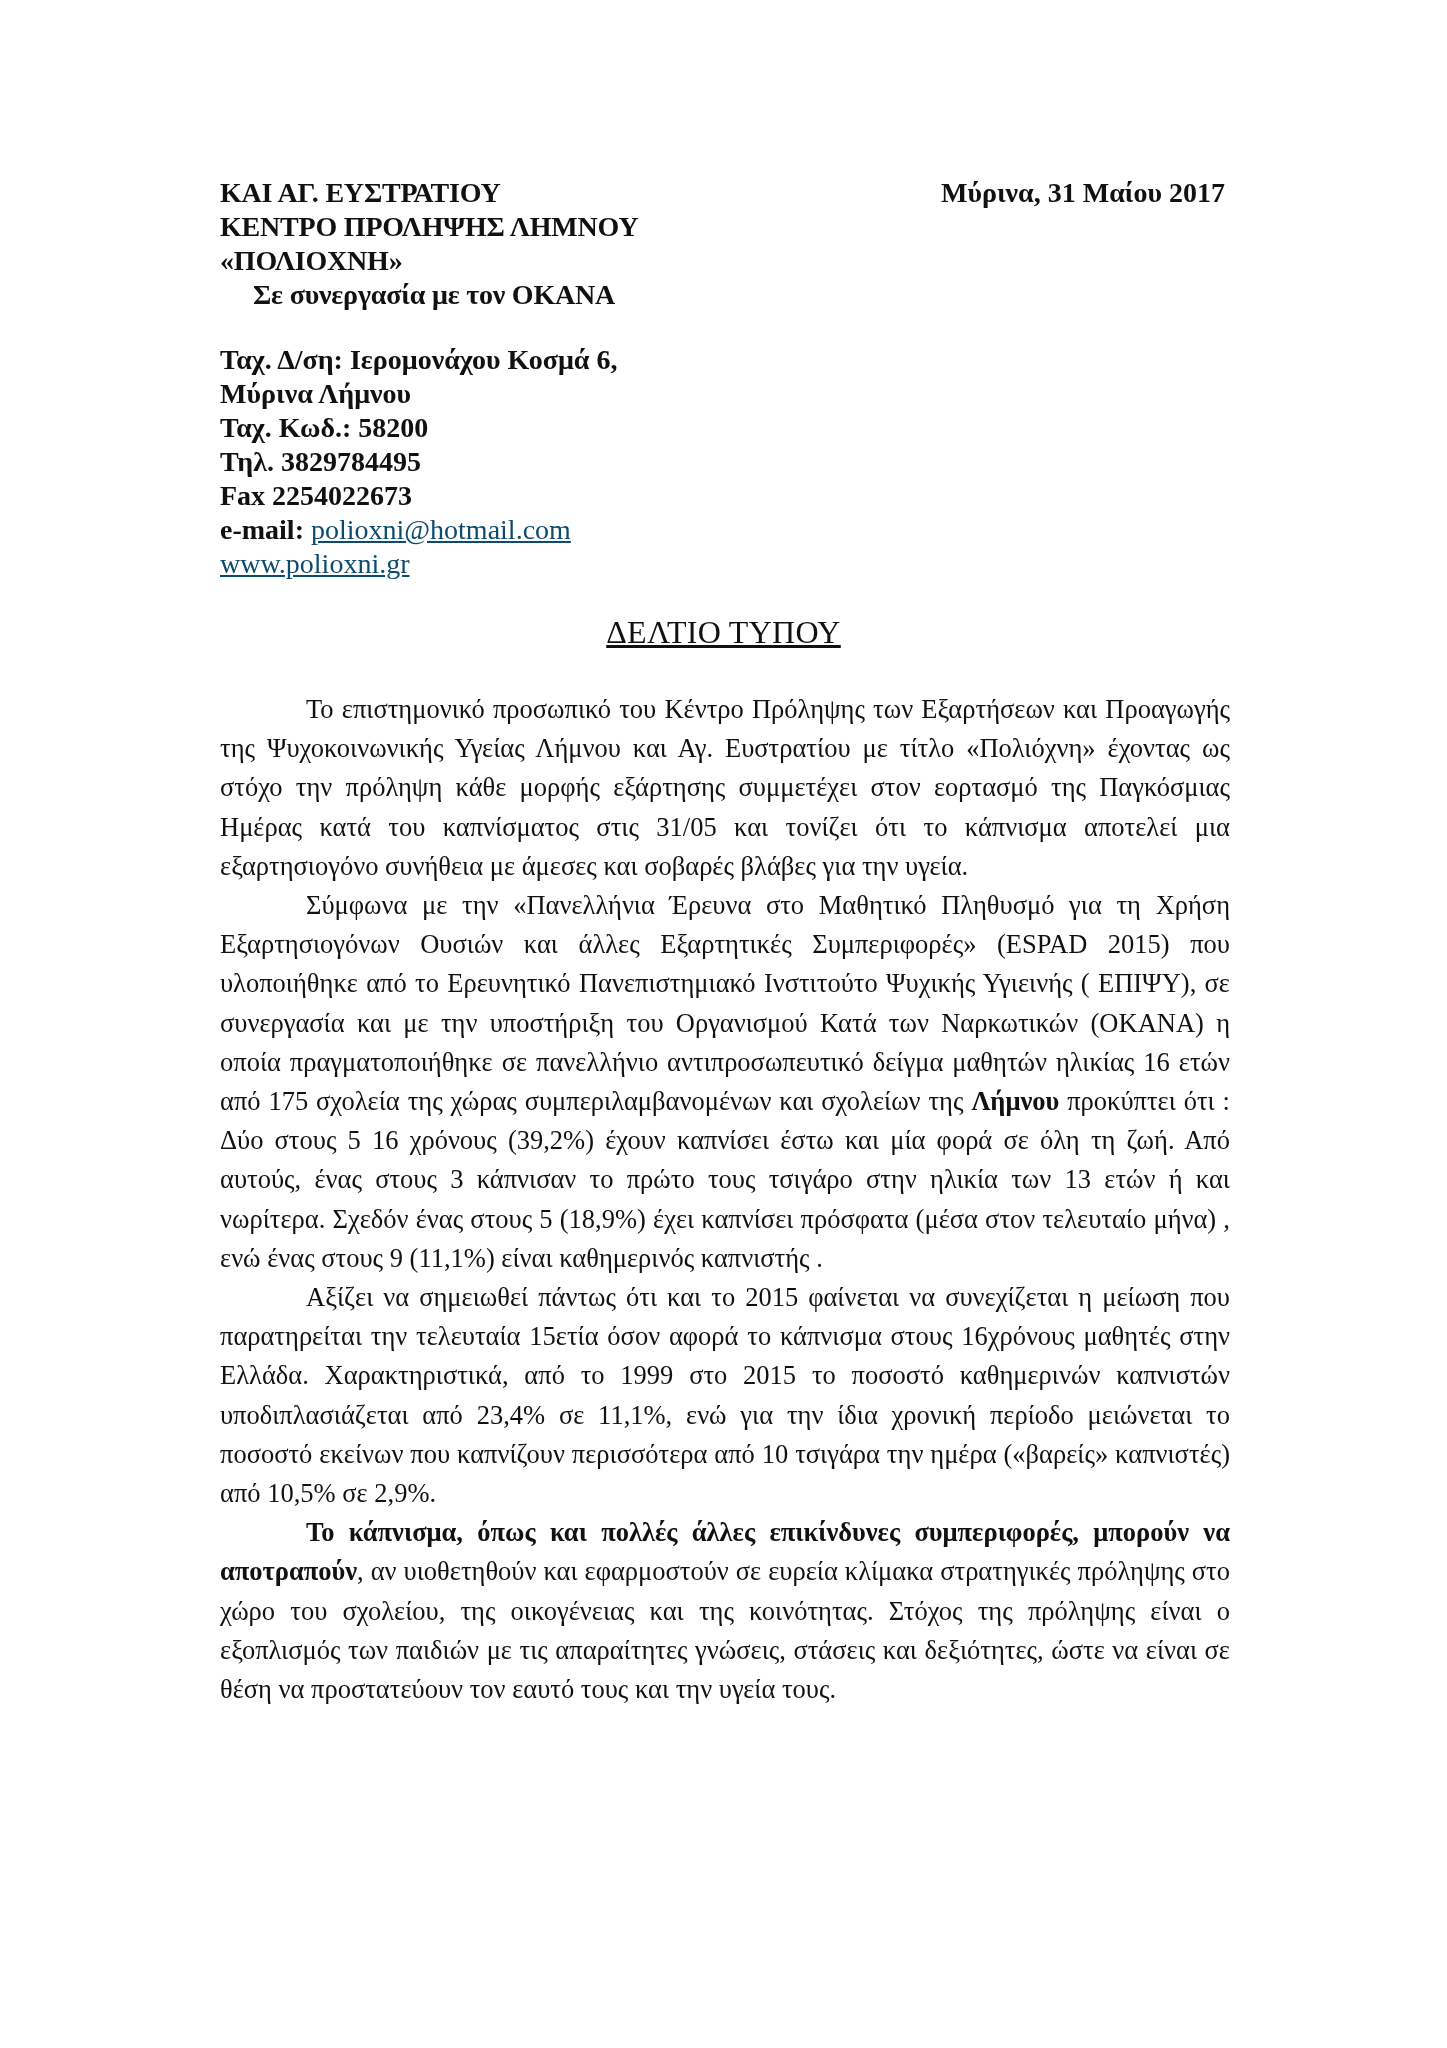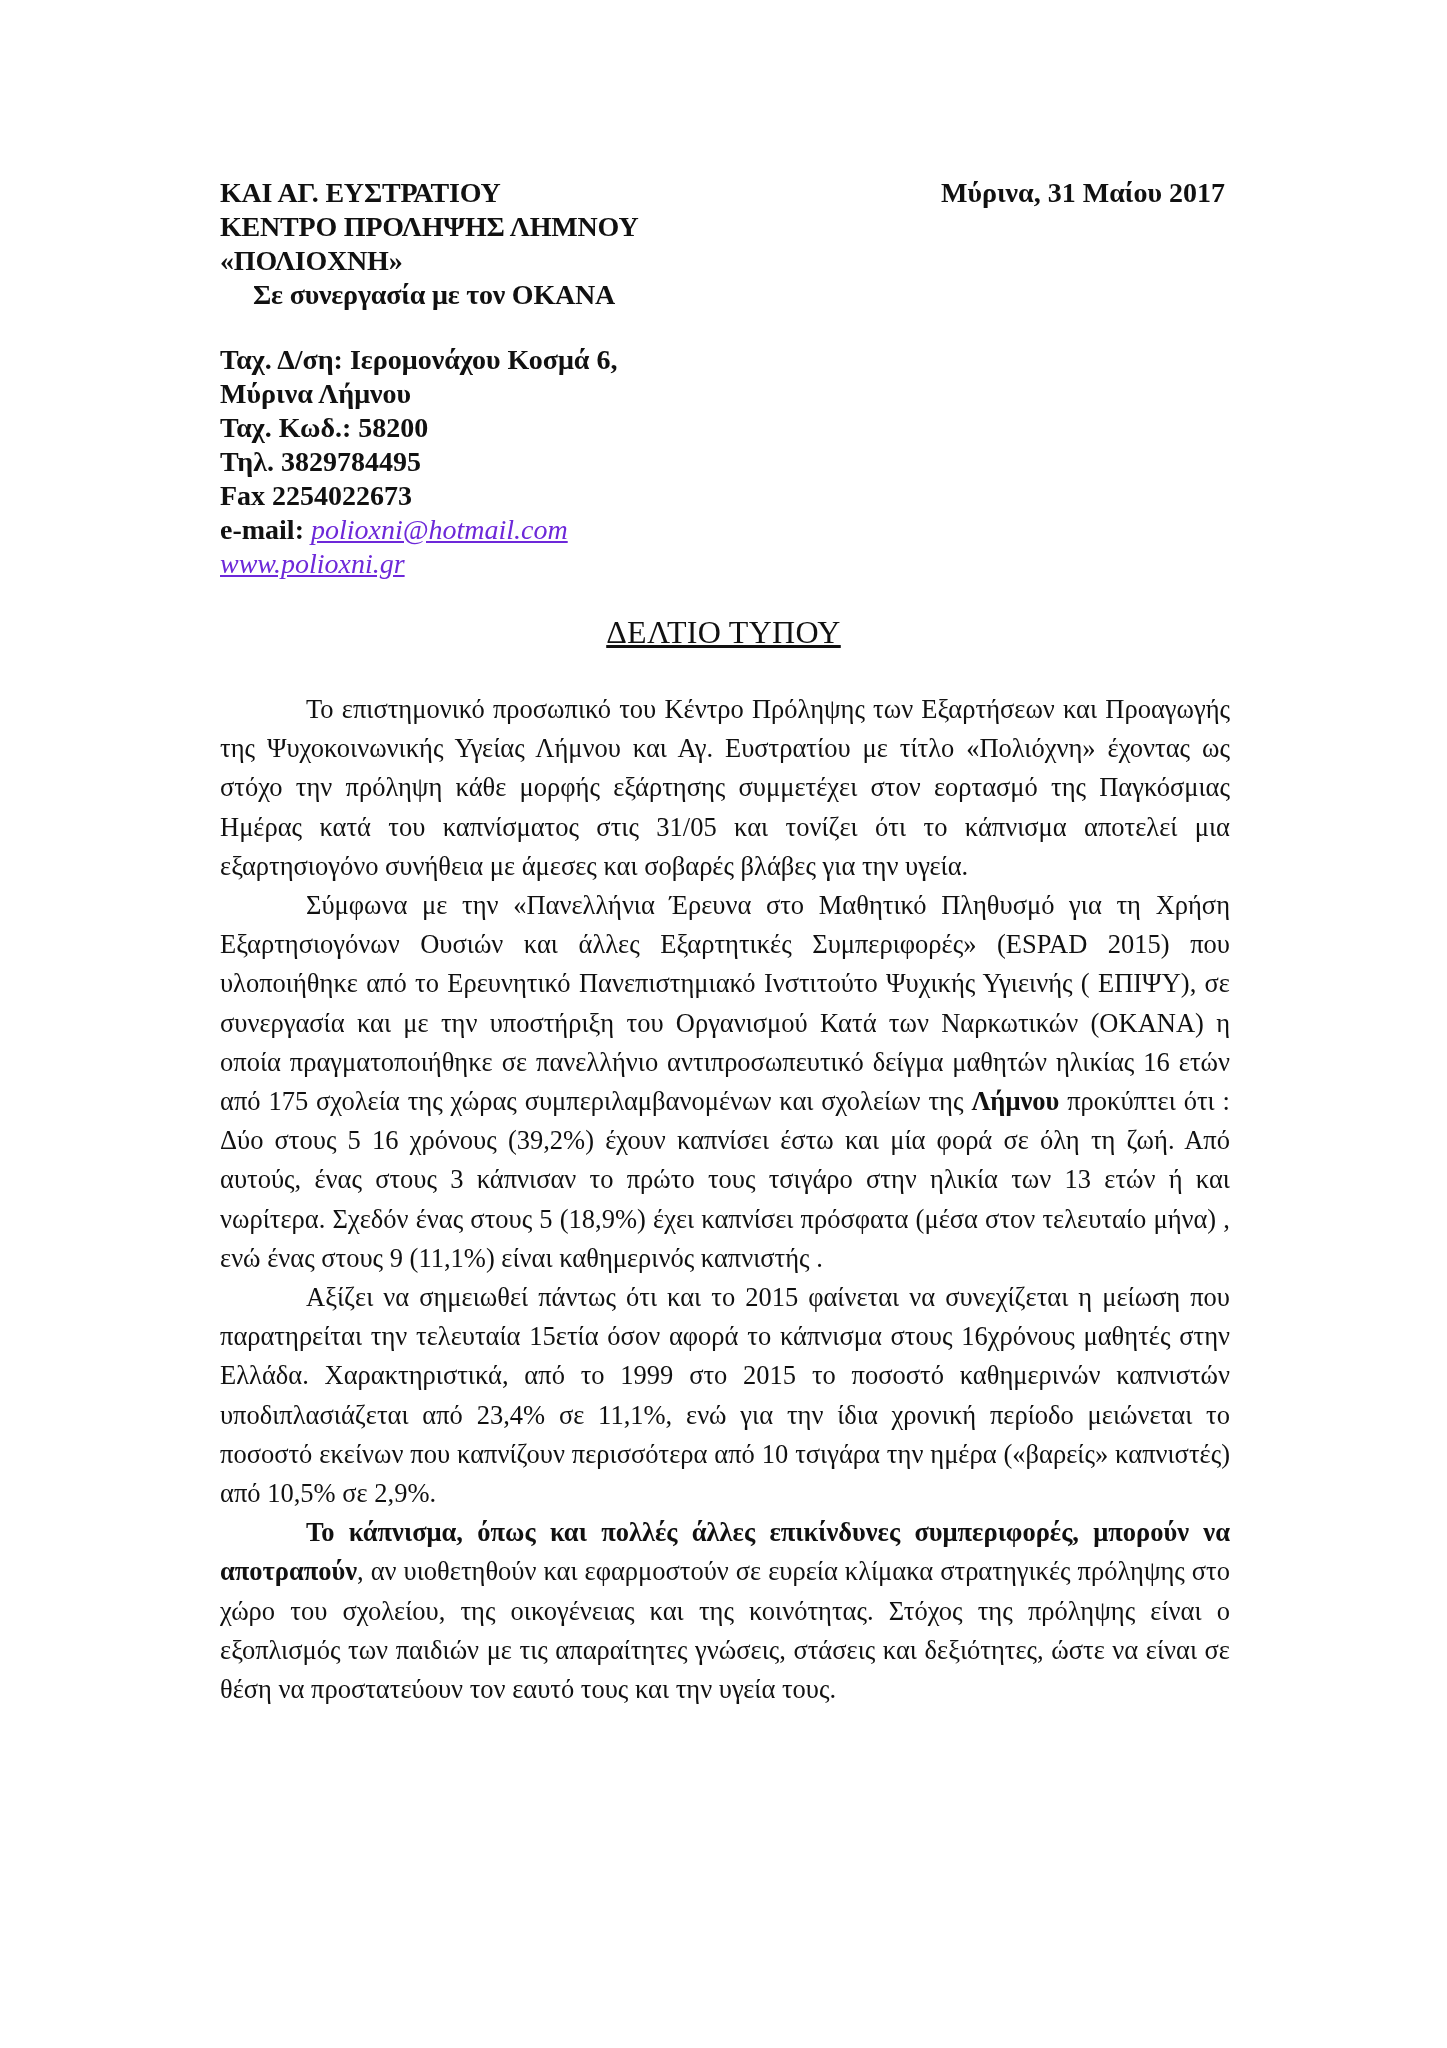--- a/index.html
+++ b/index.html
@@ -10,21 +10,21 @@
   }
   .page { position: absolute; left: 0; top: 0; width: 1447px; height: 2048px; background: #fff; }
 
   .header { position: absolute; left: 220px; top: 176px; font-weight: bold; font-size: 28px; line-height: 34px; letter-spacing: -0.2px; }
   .header div { white-space: nowrap; }
   .header .indent { padding-left: 6px; margin-left: 27px; }
   .date { position: absolute; right: 222px; top: 176px; font-weight: bold; font-size: 28px; line-height: 34px; white-space: nowrap; margin-left: 39px; }
 
   .contact { position: absolute; left: 220px; top: 343px; font-weight: bold; font-size: 28px; line-height: 34px; }
   .contact div { white-space: nowrap; }
-  .link { color: #6d28d9; text-decoration: underline; font-weight: normal; cursor: pointer; font-style: italic; }
+  .link { color: #0c4a6e; text-decoration: underline; font-weight: normal; cursor: pointer; }
 
   .title { position: absolute; left: 0; width: 1447px; top: 612px; text-align: center; font-size: 32px; line-height: 40px; text-decoration: underline; letter-spacing: 0.3px; }
 
   .body { position: absolute; left: 220px; top: 690px; width: 1010px; font-size: 26.5px; line-height: 39.2px; text-align: justify; }
   .body p { margin: 0; text-indent: 86px; }
   .body b { font-weight: bold; }
 </style>
 </head>
 <body>
 

